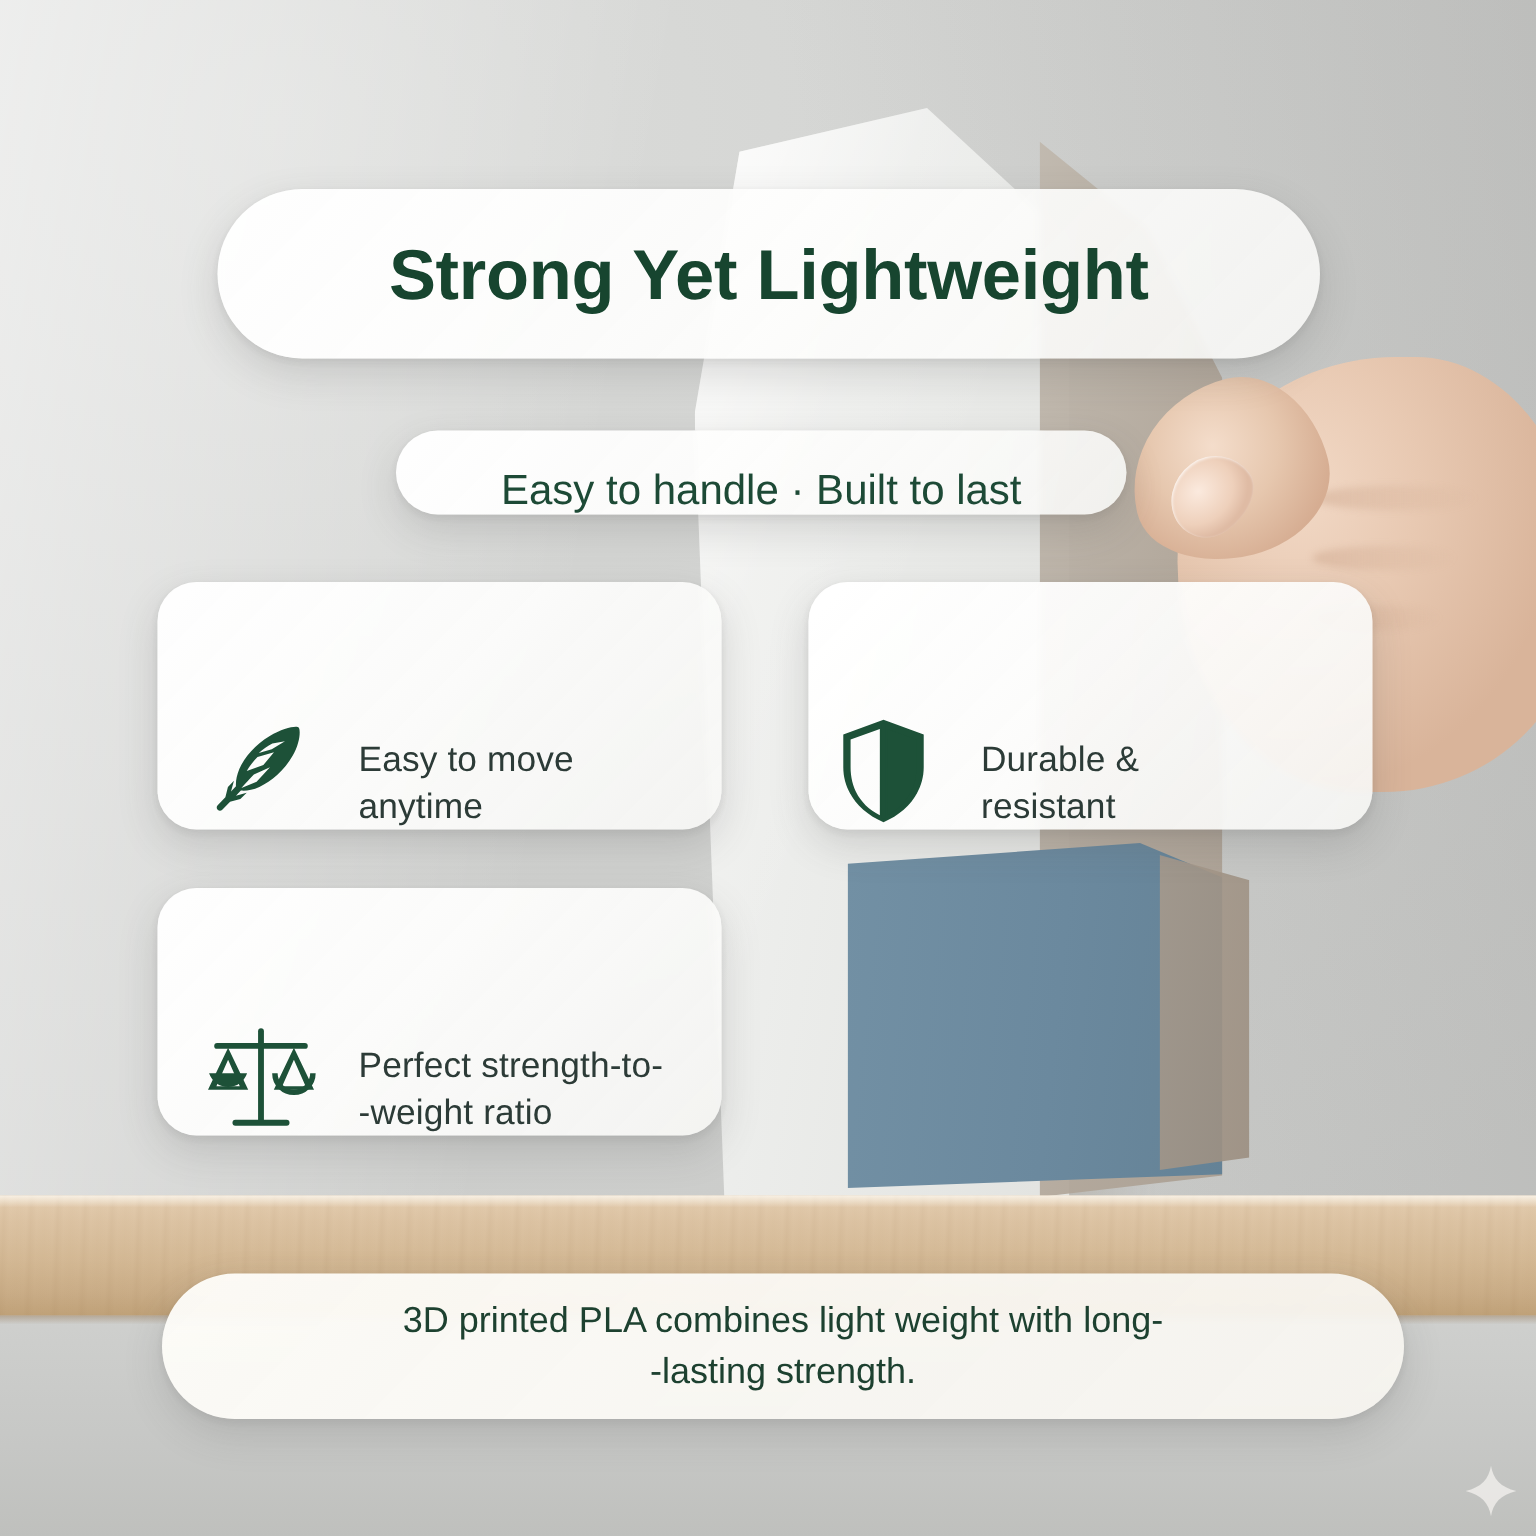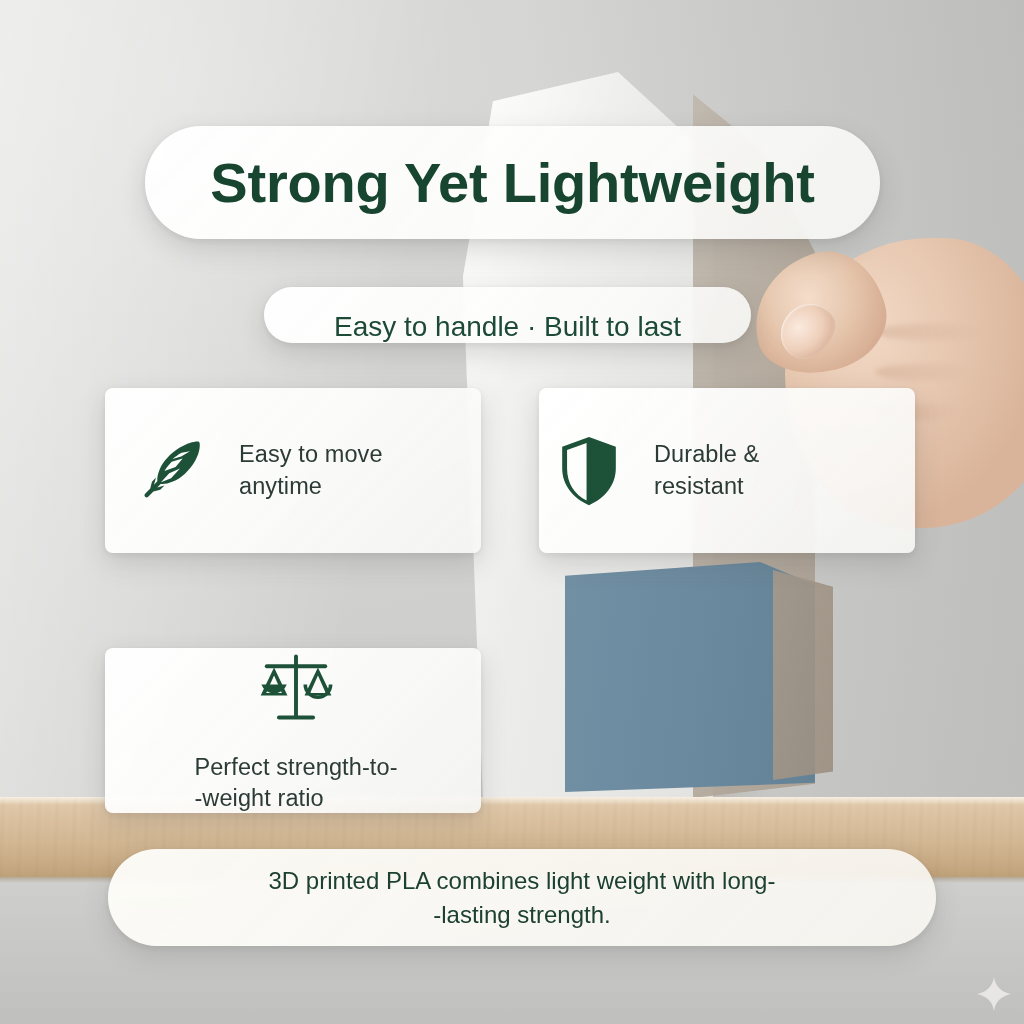--- a/index.html
+++ b/index.html
@@ -134,40 +134,40 @@
     box-shadow:0 10px 26px rgba(80,80,78,.18), 0 2px 6px rgba(80,80,78,.10);
     backdrop-filter:blur(2px);
   }
 
   #title-pill {
     left:145px; top:126px; width:735px; height:113px;
     border-radius:57px;
     display:flex; align-items:center; justify-content:center;
   }
   #title-text {
-    font-size:56px; font-weight:bold; color:#17452f;
+    font-size:47px; font-weight:bold; color:#17452f;
     letter-spacing:-.2px; white-space:nowrap;
   }
 
   #subtitle-pill {
     left:264px; top:287px; width:487px; height:56px;
     border-radius:28px;
     display:flex; align-items:center; justify-content:center;
   }
   #subtitle-text { font-size:28px; color:#1d4a36; white-space:nowrap;margin-top:24px; }
 
   .card {
     width:376px; height:165px;
-    border-radius:8px;
-    display:flex; align-items:center; padding:0 24px 0 30px;
+    border-radius:26px;
+    display:flex; align-items:flex-end; padding:0 24px 0 30px;
     gap:26px;
   }
   #card-0 { left:105px; top:388px; }
   #card-1 { left:539px; top:388px;padding-left:11px; }
-  #card-2 { left:105px; top:648px;flex-direction:column; }
+  #card-2 { left:105px; top:592px; }
   #card-3 { left:539px; top:614px; }
 
   .card-icon { flex:0 0 78px; height:78px; display:flex; align-items:center; justify-content:center; }
   .card-icon svg { width:78px; height:78px; display:block; }
   .card-label {
     font-size:23.5px; line-height:1.32; color:#2c3b37;
     letter-spacing:.1px;
   }
 
   #footer-pill {

